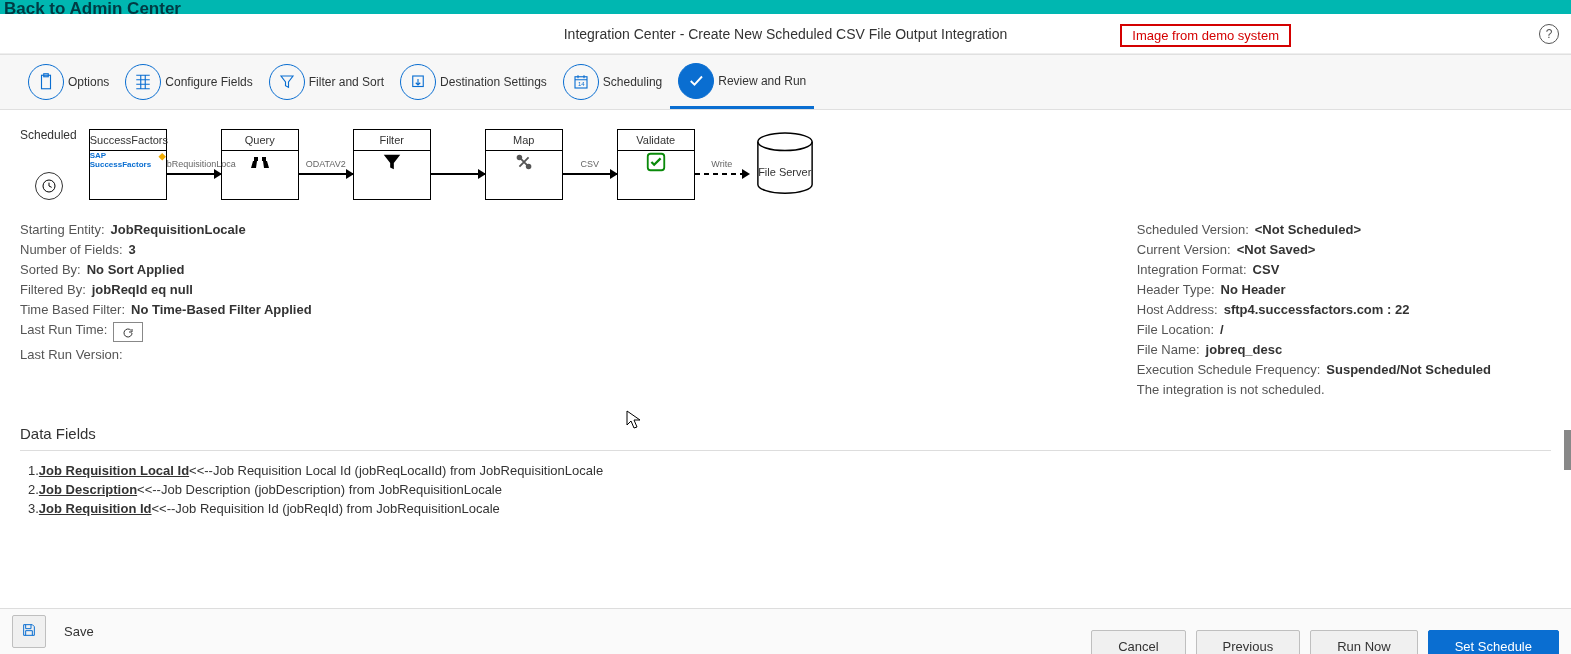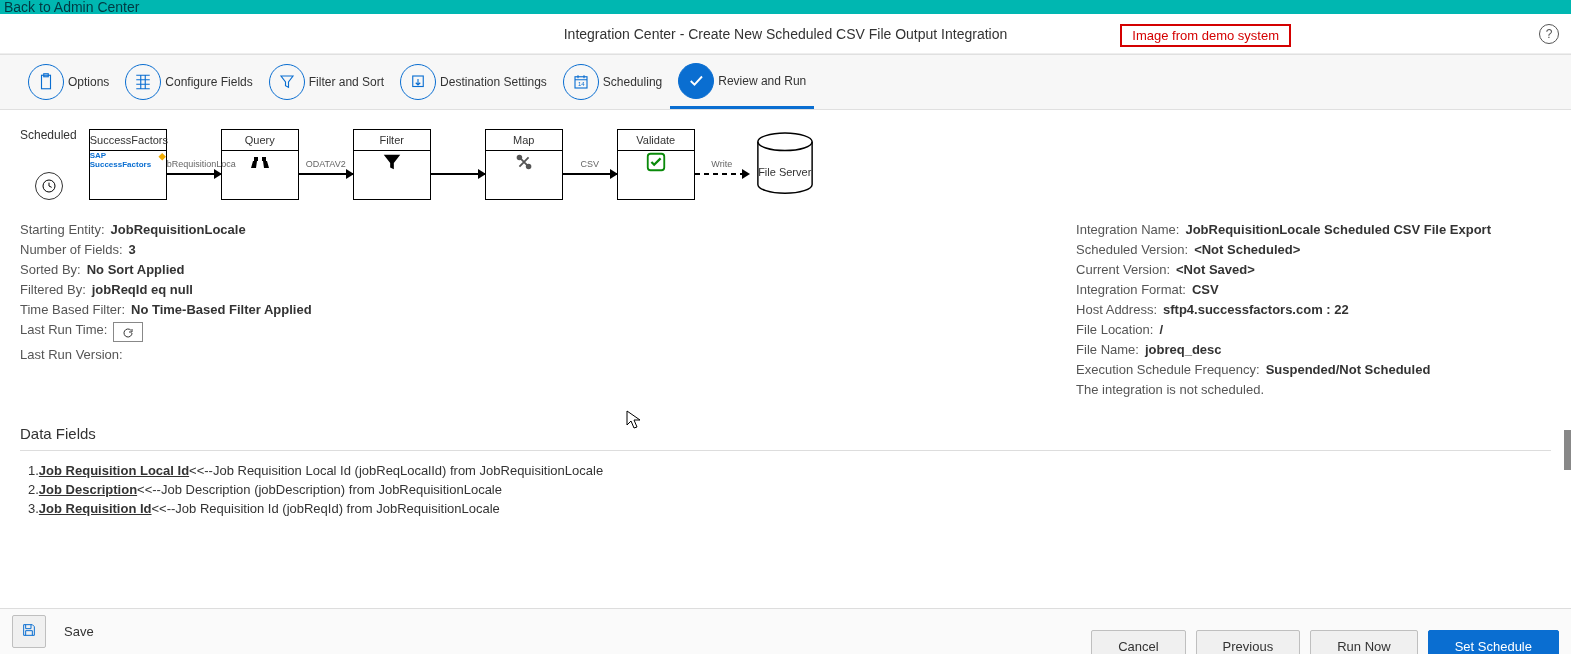--- a/index.html
+++ b/index.html
@@ -1,20 +1,20 @@
 <!DOCTYPE html>
 <html><head>
 <meta charset="utf-8">
 <style>
   * { box-sizing: border-box; margin: 0; padding: 0; }
   html, body { height: 100%; font-family: Arial, Helvetica, sans-serif; font-size: 13px; color: #333; background: #fff; }
   body { display: flex; flex-direction: column; height: 654px; width: 1571px; position: relative; }
 
   .top-teal { background: #00b7b1; height: 14px; width: 100%; position: relative; }
-  .top-teal a { position: absolute; left: 4px; top: -1px; font-size: 14px; color: #003a43; text-decoration: none; }
+  .top-teal a { position: absolute; left: 4px; top: -1px; font-size: 17px; color: #003a43; text-decoration: none; font-weight: bold; }
 
   .title-bar { background: #fff; height: 40px; display: flex; align-items: center; justify-content: center; position: relative; border-bottom: 1px solid #eee;}
   .title-bar .title { font-size: 14px; color: #333; }
   .title-bar .demo-box { position: absolute; right: 280px; top: 10px; border: 2px solid #d40000; color: #d40000; padding: 2px 10px; font-size: 13px; }
   .help-icon { position: absolute; right: 12px; top: 10px; width: 20px; height: 20px; border: 1.5px solid #555; border-radius: 50%; display:flex;align-items:center;justify-content:center; font-size:12px; color:#555; cursor:pointer;}
 
   .wizard-bar { background: #f7f7f7; border-top: 1px solid #e0e0e0; border-bottom: 1px solid #e0e0e0; height: 56px; display: flex; align-items: center; padding: 0 20px; gap: 0; }
   .wizard-step { display:flex; align-items:center; padding: 0 8px; height:100%; position:relative; cursor:pointer;}
   .wizard-step .circ { width: 36px; height: 36px; border: 1.5px solid #0a6ed1; border-radius: 50%; display:flex; align-items:center; justify-content:center; margin-right:4px;}
   .wizard-step .circ svg { width:18px; height:18px; }
@@ -247,34 +247,34 @@
             </svg>
         </span>
       </div>
       <div class="row-kv">
           <span class="k">Last Run Version:</span>
         </div>
     </div>
 
     <div class="col right">
       <div class="row-kv">
-          <span class="k">Integration Name:</span>
-          <span class="v">JobRequisitionLocale Scheduled CSV File Export</span>
-        </div>
-      <div class="row-kv">
           <span class="k">Scheduled Version:</span>
           <span class="v">&lt;Not Scheduled&gt;</span>
         </div>
       <div class="row-kv">
           <span class="k">Current Version:</span>
           <span class="v">&lt;Not Saved&gt;</span>
         </div>
       <div class="row-kv">
           <span class="k">Integration Format:</span>
           <span class="v">CSV</span>
+        </div>
+      <div class="row-kv">
+          <span class="k">Header Type:</span>
+          <span class="v">No Header</span>
         </div>
       <div class="row-kv">
           <span class="k">Host Address:</span>
           <span class="v">sftp4.successfactors.com  :  22</span>
         </div>
       <div class="row-kv">
           <span class="k">File Location:</span>
           <span class="v">/</span>
         </div>
       <div class="row-kv">

